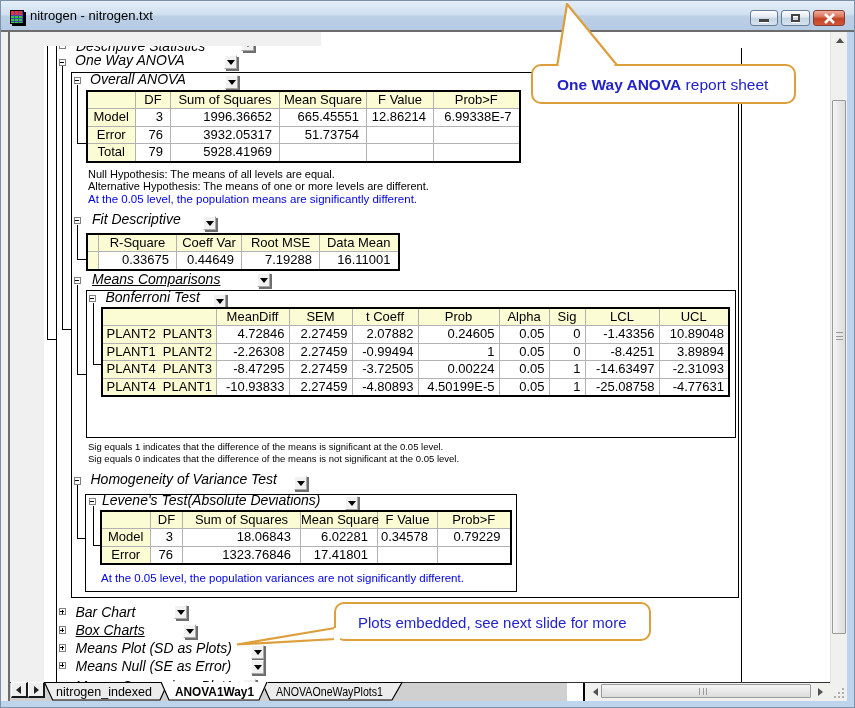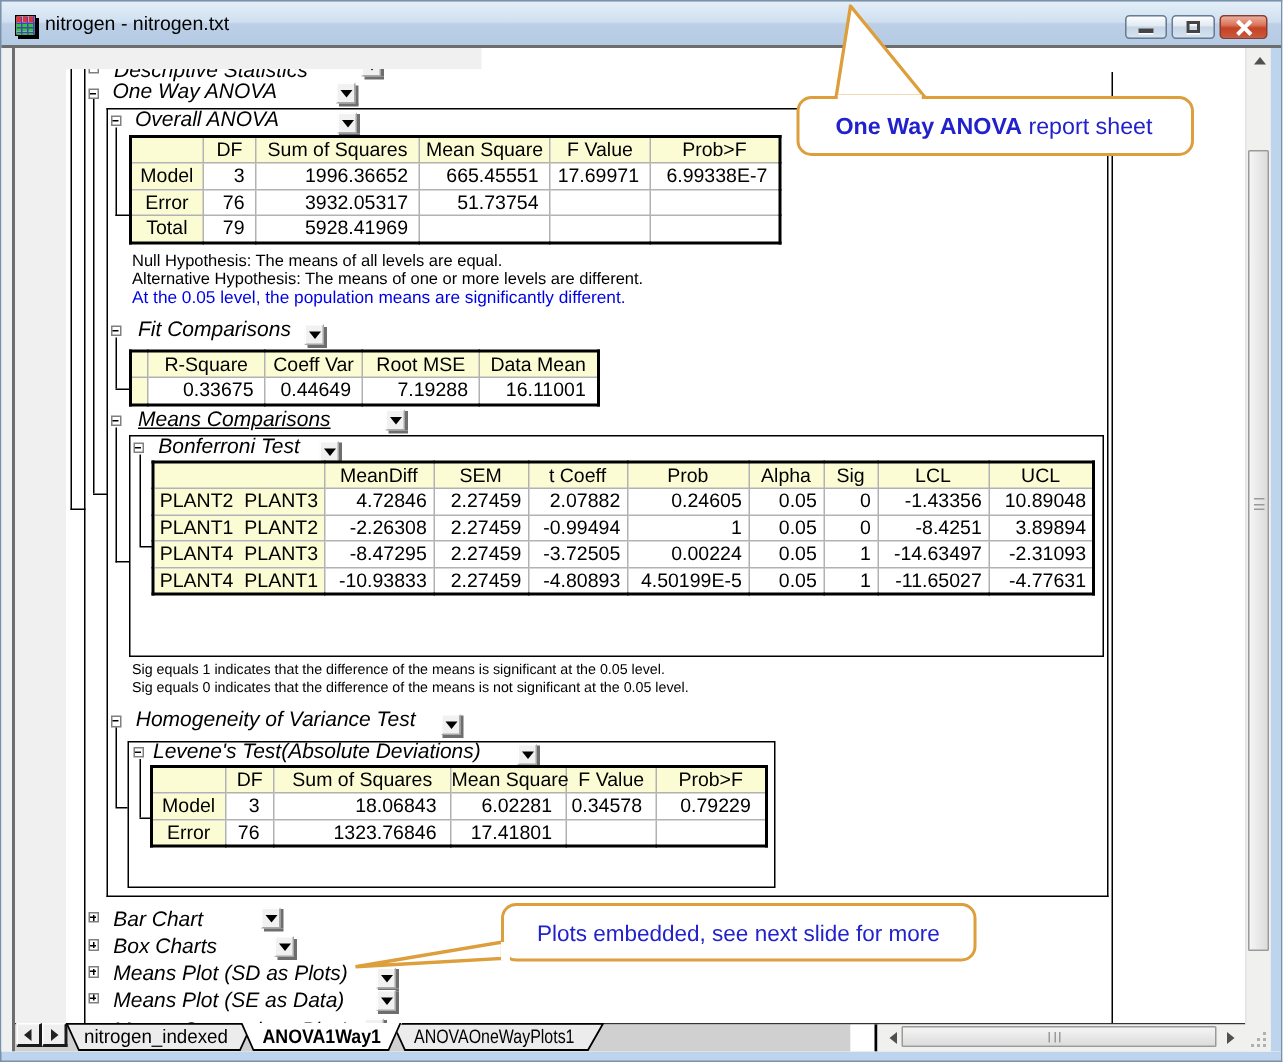--- a/index.html
+++ b/index.html
@@ -137,21 +137,21 @@
             <td class="h">Sum of Squares</td>
             <td class="h">Mean Square</td>
             <td class="h">F Value</td>
             <td class="h">Prob&gt;F</td>
           </tr>
       <tr>
             <td class="rh">Model</td>
             <td class="d">3</td>
             <td class="d">1996.36652</td>
             <td class="d">665.45551</td>
-            <td class="d">17.69971</td>
+            <td class="d">12.86214</td>
             <td class="d">6.99338E-7</td>
           </tr>
       <tr>
             <td class="rh">Error</td>
             <td class="d">76</td>
             <td class="d">3932.05317</td>
             <td class="d">51.73754</td>
             <td class="d"></td>
             <td class="d"></td>
           </tr>
@@ -165,21 +165,21 @@
           </tr>
     </tbody>
       </table>
     <div class="note" style="left:87px;top:148px;">Alternative Hypothesis: The means of one or more levels are different.</div>
     <div class="note" style="left:87px;top:135.5px;">Null Hypothesis: The means of all levels are equal.</div>
     <div class="bnote" style="left:87px;top:160.5px;">At the 0.05 level, the population means are significantly different.</div>
 
     <div class="nbox" style="left:72.5px;top:184.5px;">
         <i></i>
       </div>
-    <div class="title" style="left:91px;top:178.5px;">Fit Comparisons</div>
+    <div class="title" style="left:91px;top:178.5px;">Fit Descriptive</div>
     <div class="dd" style="left:202px;top:184px;">
         <div class="f"></div>
         <div class="s1"></div>
         <div class="s2"></div>
         <div class="a"></div>
       </div>
     <div class="ln" style="left:76px;top:192.5px;width:1px;height:34.5px;"></div>
     <div class="ln" style="left:76px;top:226.5px;width:9.5px;height:1px;"></div>
     <table class="tbl pFit" style="left:84.5px;top:200.5px;width:310px;">
       <colgroup>
@@ -291,21 +291,21 @@
             <td class="d">-2.31093</td>
           </tr>
       <tr>
             <td class="rh">PLANT4&nbsp; PLANT1</td>
             <td class="d">-10.93833</td>
             <td class="d">2.27459</td>
             <td class="d">-4.80893</td>
             <td class="d">4.50199E-5</td>
             <td class="d">0.05</td>
             <td class="d">1</td>
-            <td class="d">-11.65027</td>
+            <td class="d">-25.08758</td>
             <td class="d">-4.77631</td>
           </tr>
     </tbody>
       </table>
     <div class="note" style="left:87px;top:408.5px;font-size:9.5px;">Sig equals 1 indicates that the difference of the means is significant at the 0.05 level.</div>
     <div class="note" style="left:87px;top:421px;font-size:9.5px;">Sig equals 0 indicates that the difference of the means is not significant at the 0.05 level.</div>
 
     <div class="nbox" style="left:72.5px;top:445px;">
         <i></i>
       </div>
@@ -361,37 +361,38 @@
       <tr>
             <td class="rh">Error</td>
             <td class="d">76</td>
             <td class="d">1323.76846</td>
             <td class="d">17.41801</td>
             <td class="d"></td>
             <td class="d"></td>
           </tr>
     </tbody>
       </table>
+    <div class="bnote" style="left:100px;top:540px;">At the 0.05 level, the population variances are not significantly different.</div>
 
     <div class="nbox plus" style="left:57.5px;top:575.8px;">
         <i></i>
         <b></b>
       </div>
     <div class="title" style="left:74.5px;top:571.8px;">Bar Chart</div>
     <div class="dd" style="left:173px;top:572.8px;">
         <div class="f"></div>
         <div class="s1"></div>
         <div class="s2"></div>
         <div class="a"></div>
       </div>
     <div class="nbox plus" style="left:57.5px;top:594.3px;">
         <i></i>
         <b></b>
       </div>
-    <div class="title" style="left:74.5px;top:590.3px;">Box Charts</div>
+    <div class="title" style="left:74.5px;top:590.3px;text-decoration:underline;">Box Charts</div>
     <div class="dd" style="left:182px;top:592px;">
         <div class="f"></div>
         <div class="s1"></div>
         <div class="s2"></div>
         <div class="a"></div>
       </div>
     <div class="nbox plus" style="left:57.5px;top:612px;">
         <i></i>
         <b></b>
       </div>
@@ -399,21 +400,21 @@
     <div class="dd" style="left:249.5px;top:612.5px;">
         <div class="f"></div>
         <div class="s1"></div>
         <div class="s2"></div>
         <div class="a"></div>
       </div>
     <div class="nbox plus" style="left:57.5px;top:629.5px;">
         <i></i>
         <b></b>
       </div>
-    <div class="title" style="left:74.5px;top:625.5px;">Means Plot (SE as Data)</div>
+    <div class="title" style="left:74.5px;top:625.5px;">Means Null (SE as Error)</div>
     <div class="dd" style="left:249.5px;top:627.5px;">
         <div class="f"></div>
         <div class="s1"></div>
         <div class="s2"></div>
         <div class="a"></div>
       </div>
     <div class="nbox plus" style="left:57.5px;top:649.5px;">
         <i></i>
         <b></b>
       </div>

